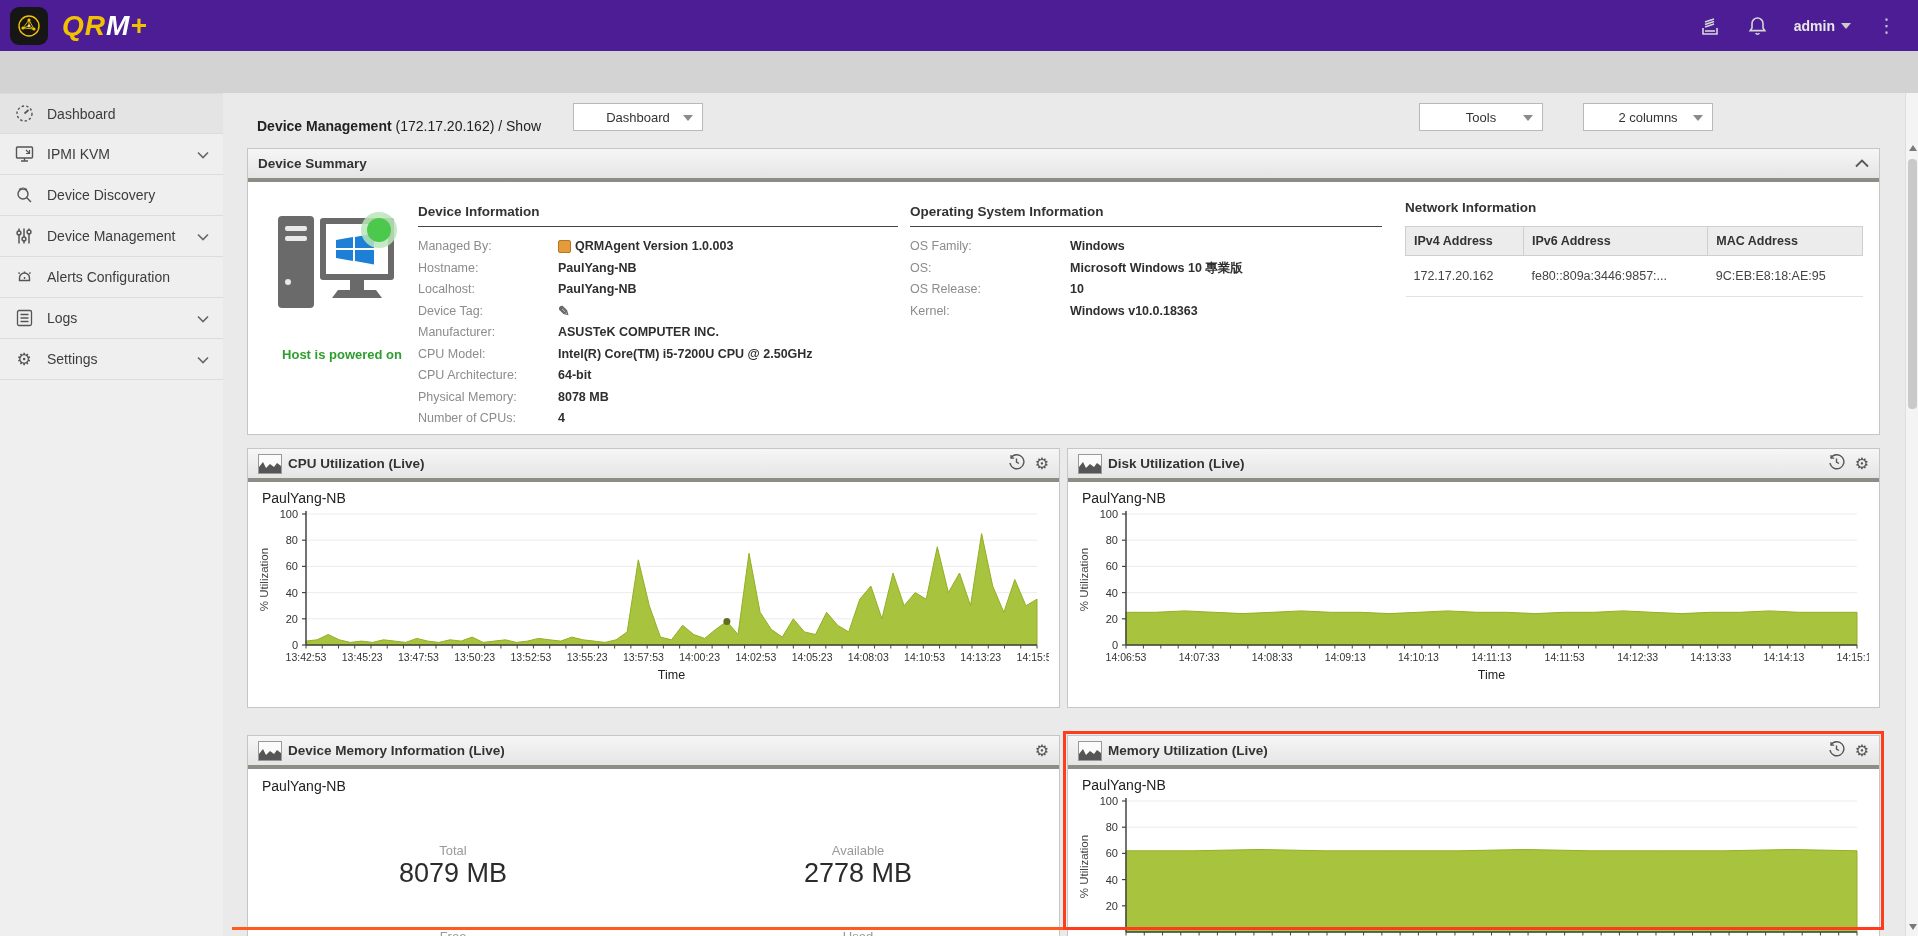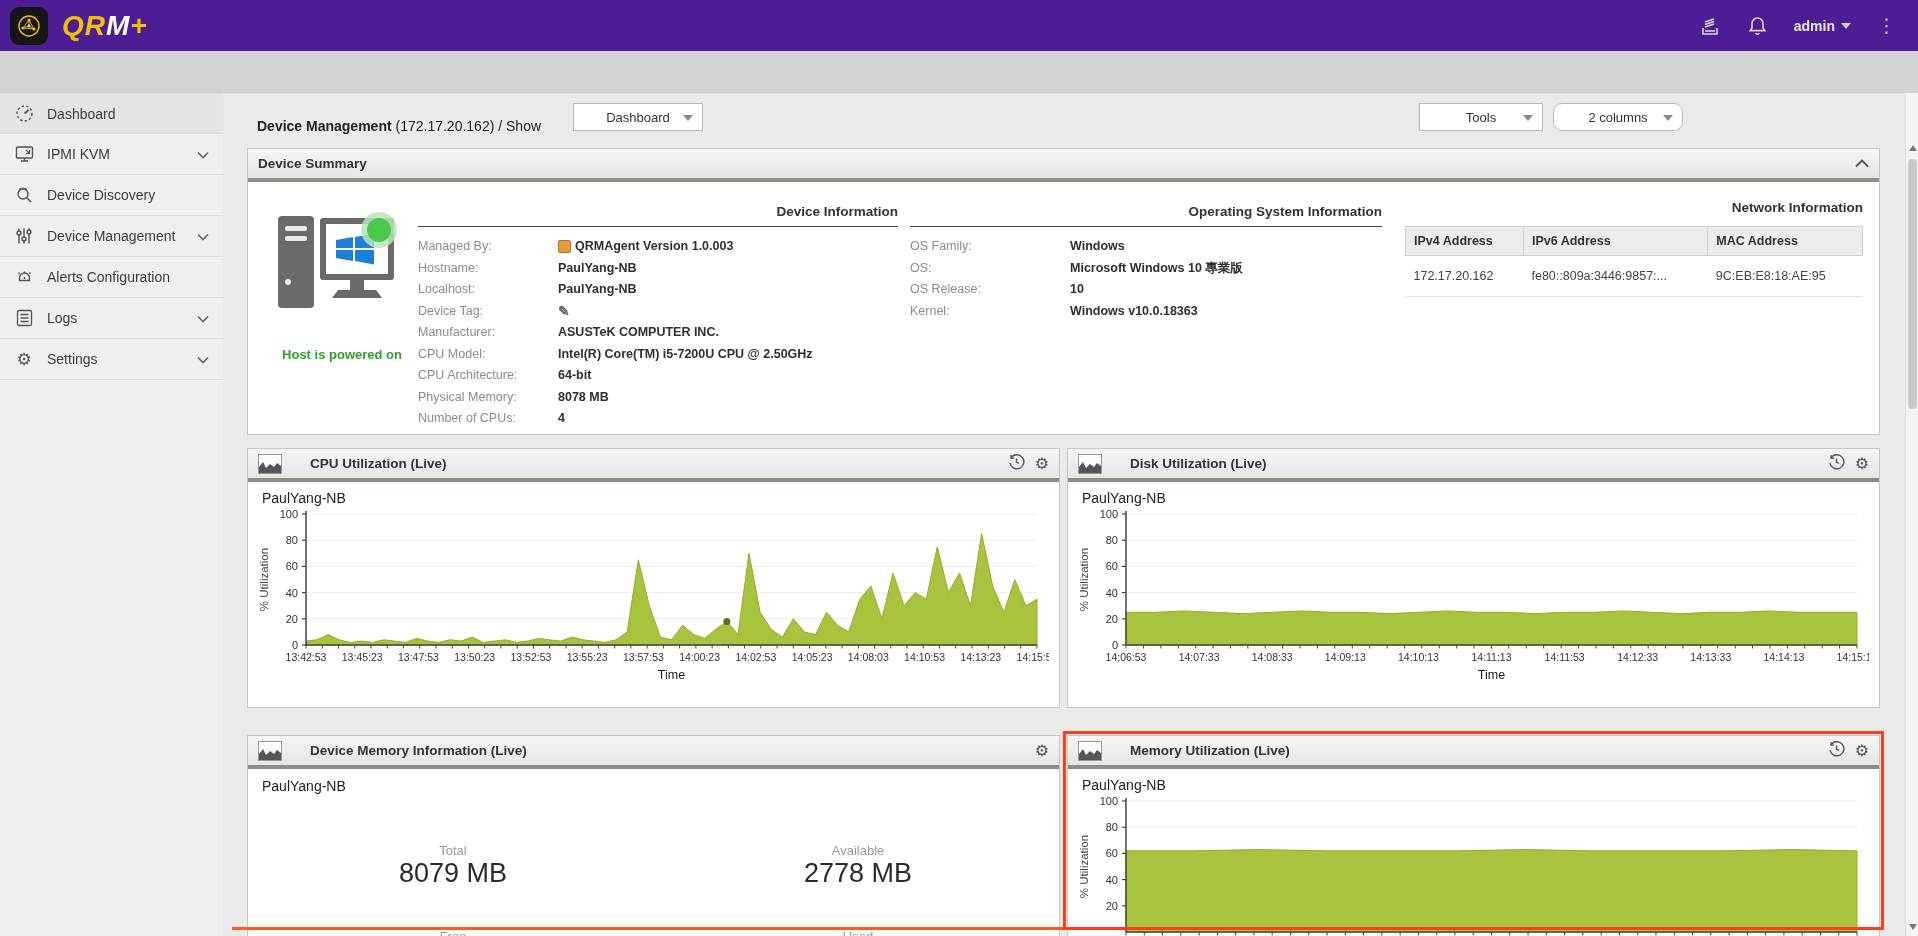--- a/index.html
+++ b/index.html
@@ -48,28 +48,28 @@
   .content-header { position:absolute; left:223px; top:93px; width:1683px; height:48px;
     display:flex; align-items:center; }
   .ch-title { margin-left:34px; font-size:14px; color:#222;margin-top:18px; }
   .ch-title b { font-weight:bold; }
   .select { height:28px; background:#fff; border:1px solid #b9b9b9; display:flex; align-items:center;
     justify-content:center; font-size:13px; color:#333; position:relative; cursor:pointer; }
   .select .sel-caret { position:absolute; right:9px; top:11px; width:0; height:0;
     border-left:5px solid transparent; border-right:5px solid transparent; border-top:6px solid #8a8a8a; }
   #sel-show { width:130px; margin-left:32px; }
   #sel-tools { position:absolute; left:1196px; width:124px; }
-  #sel-cols  { position:absolute; left:1330px; width:130px;border-radius:9px; }
+  #sel-cols  { position:absolute; left:1360px; width:130px; }
   .ch-iconbtn { position:absolute; top:10px; width:28px; height:28px; color:#3f3f3f; cursor:pointer;
     display:flex; align-items:center; justify-content:center; }
 
   
   .panel { position:absolute; background:#fff; border:1px solid #c6c6c6; }
   .panel-header { height:33px; background:linear-gradient(#f6f6f6,#e5e5e5); border-bottom:4px solid #8d8d85;
-    display:flex; align-items:center; padding:0 10px; gap:28px; }
+    display:flex; align-items:center; padding:0 10px; gap:6px; }
   .panel-title { font-size:13.5px; font-weight:bold; color:#333; }
   .ph-right { margin-left:auto; display:flex; align-items:center; gap:10px; color:#555; }
   .gear-glyph { font-size:16px; color:#555; cursor:pointer; line-height:1; }
   .mini-chart-ic { width:24px; height:20px; border:1px solid #999; background:#fbfbfb;
     display:flex; align-items:flex-end; overflow:hidden; }
 
   #panel-summary { left:247px; top:148px; width:1633px; height:287px; }
   #panel-cpu     { left:247px; top:448px; width:813px; height:260px; }
   #panel-disk    { left:1067px; top:448px; width:813px; height:260px; }
   #panel-meminfo { left:247px; top:735px; width:813px; height:262px; }
@@ -78,21 +78,21 @@
   .chart-host { font-size:14px; color:#222; padding:8px 0 0 14px; }
   .chart-wrap { padding:0 0 0 6px; }
 
   
   .summary-body { position:relative; width:100%; height:249px; }
   .dev-img { position:absolute; left:28px; top:22px; }
   .powered { position:absolute; left:14px; top:165px; width:160px; text-align:center;
     color:#2e9e2e; font-size:13px; font-weight:bold; }
   .info-col { position:absolute; top:22px; }
   .sec-title { font-size:13.5px; font-weight:bold; color:#333; padding-bottom:7px;
-    border-bottom:1px solid #444; margin-bottom:9px;text-align:right; }
+    border-bottom:1px solid #444; margin-bottom:9px; }
   .inf-row { display:flex; font-size:12.5px; line-height:21.5px; }
   .inf-label { color:#8c8c8c; flex:none; }
   .inf-value { color:#2f2f2f; font-weight:bold; display:flex; align-items:center; gap:4px; }
   #col-devinfo { left:170px; width:480px; }
   #col-devinfo .inf-label { width:140px; }
   #col-osinfo { left:662px; width:472px; }
   #col-osinfo .inf-label { width:160px; }
   #col-network { left:1157px; width:458px; top:18px; }
   #col-network .sec-title { border-bottom:none; margin-bottom:4px; }
   .net-table { width:100%; border-collapse:collapse; font-size:12.5px; }

